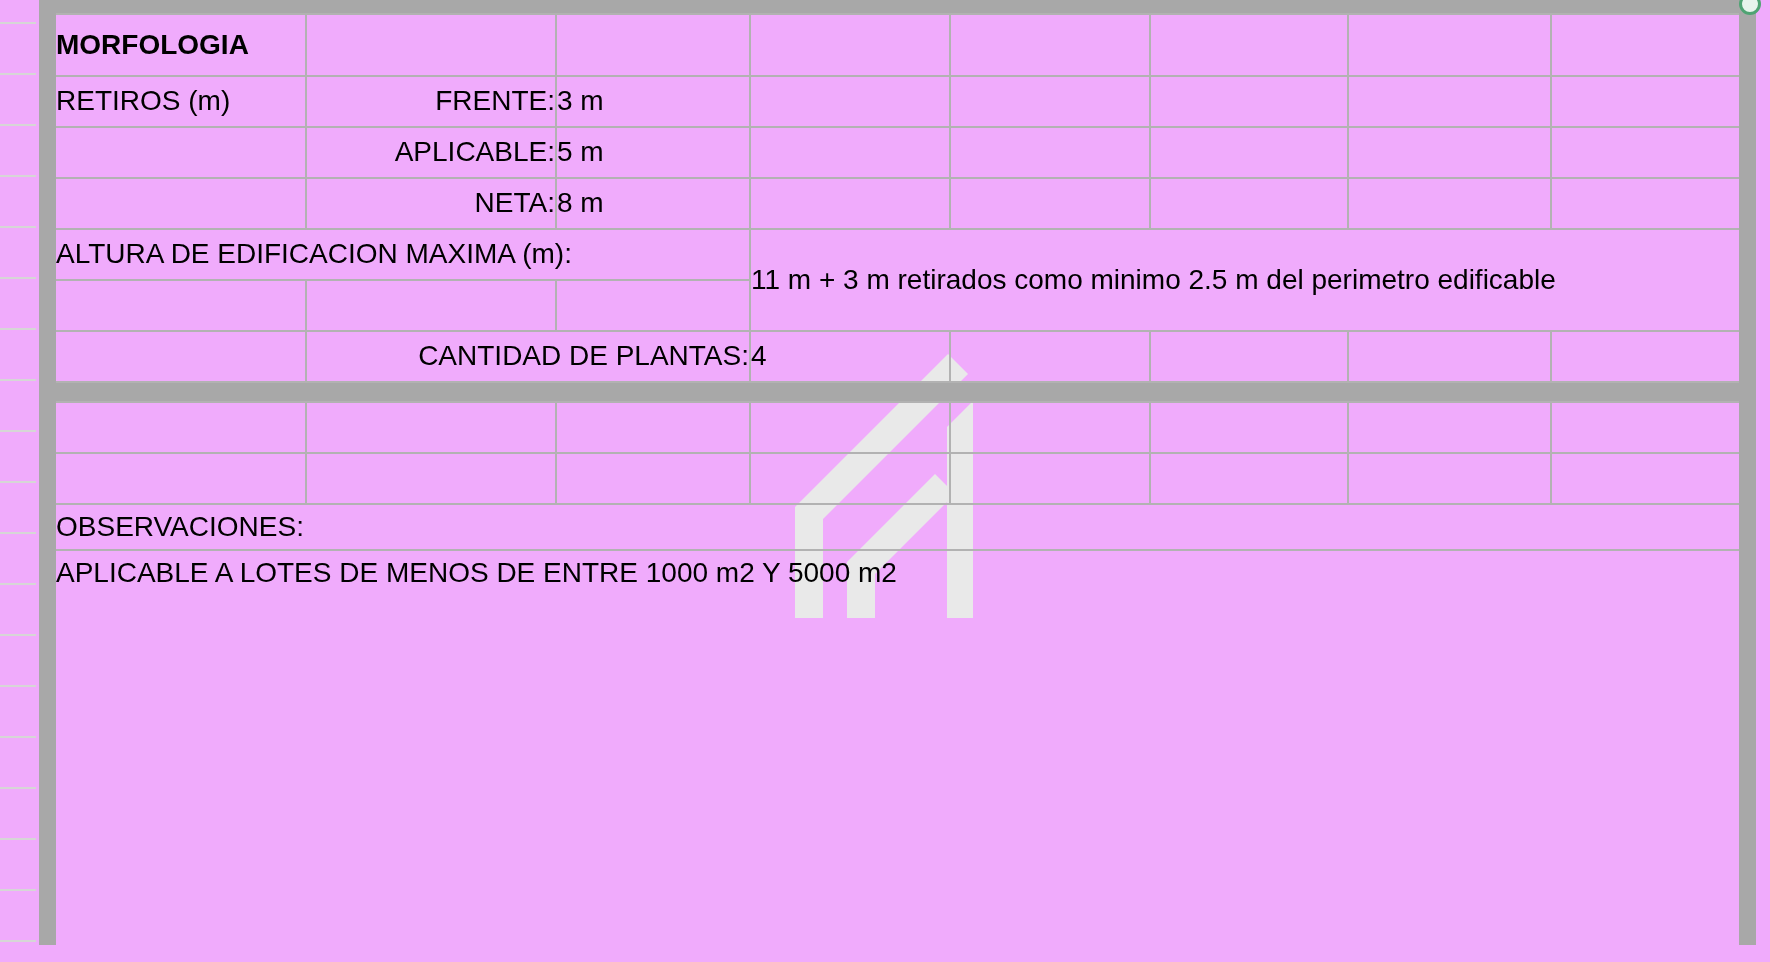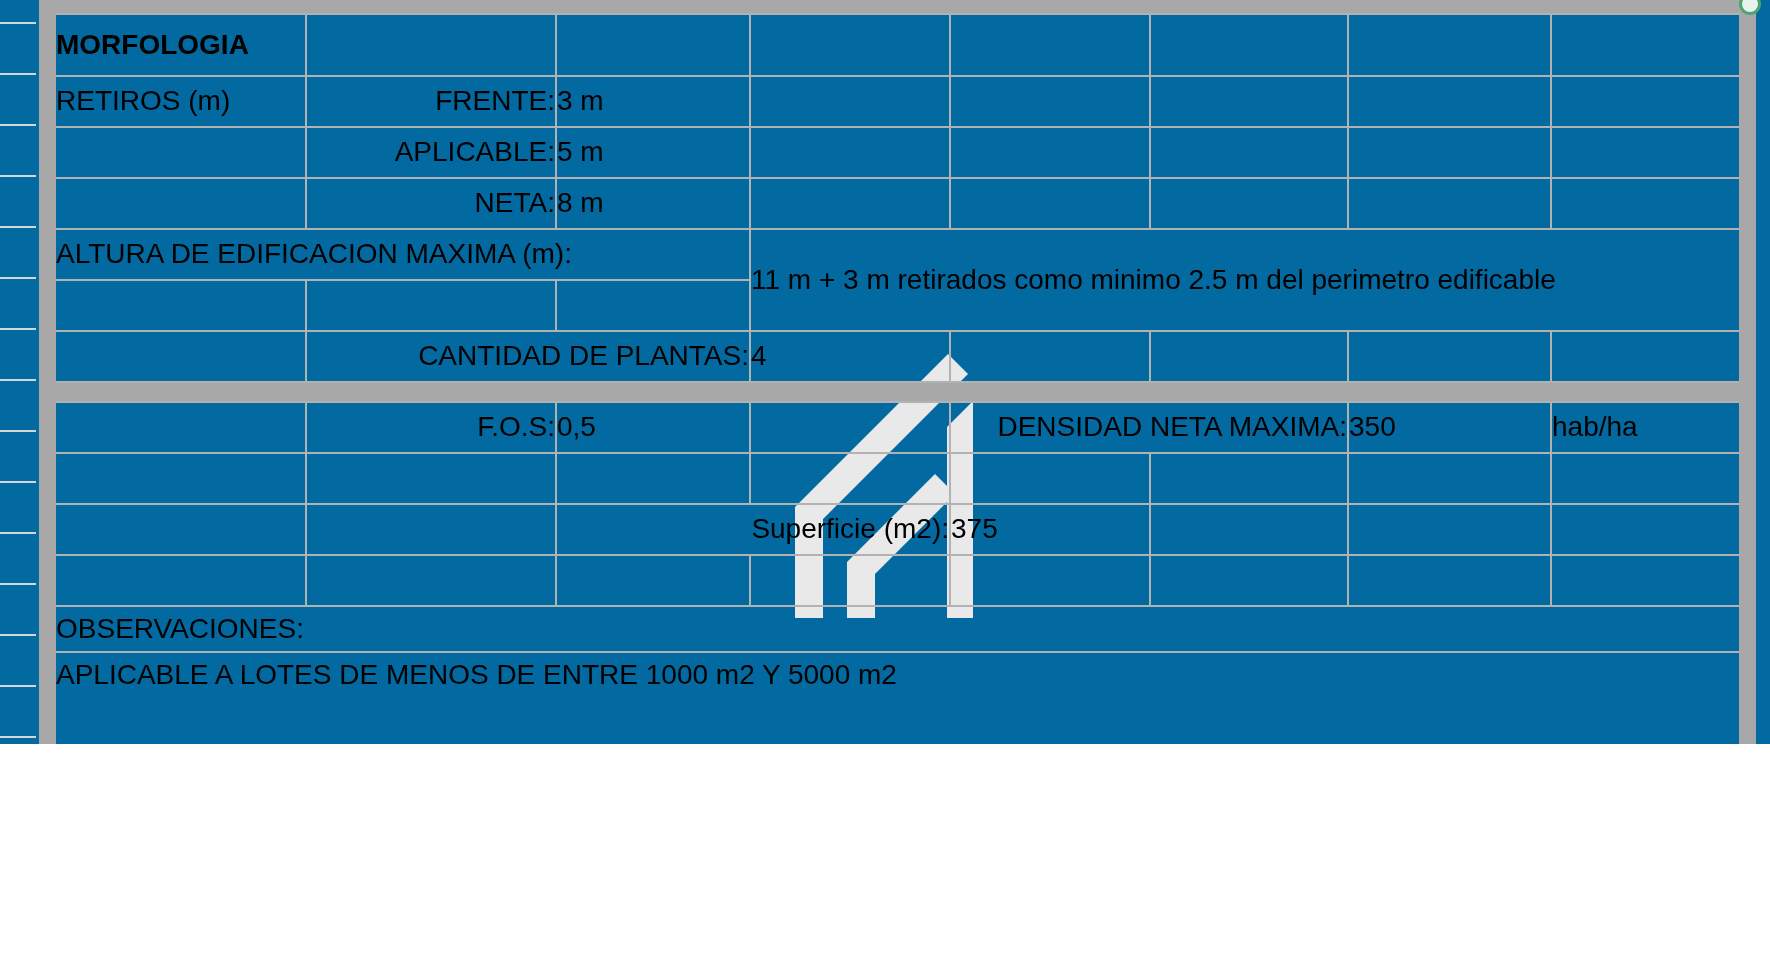--- a/index.html
+++ b/index.html
@@ -1,20 +1,20 @@
 <!DOCTYPE html>
 <html><head>
 <meta charset="utf-8">
 <style>
   html, body { margin: 0; padding: 0; background: #ffffff; }
   .screen {
     position: relative;
     width: 1770px;
-    height: 744px;
-    background: #0369a1;
+    height: 962px;
+    background: #f0abfc;
     overflow: hidden;
     font-family: "Liberation Sans", "DejaVu Sans", sans-serif;
     color: #000;
   }
   
   .gutter {
     position: absolute;
     left: 0; top: -27px;
     width: 36px; height: 1000px;
     background: repeating-linear-gradient(
@@ -173,42 +173,24 @@
         <col style="width:194px">
         <col style="width:200px">
       <col style="width:200px">
         <col style="width:198px">
         <col style="width:203px">
         <col style="width:188px">
     </colgroup>
     <tbody>
     <tr style="height:51px">
       <td></td>
-      <td class="ar">F.O.S:</td>
-      <td class="al">0,5</td>
-      <td></td>
-      <td class="ar" colspan="2">DENSIDAD NETA MAXIMA:</td>
-      <td class="al">350</td>
-      <td class="al">hab/ha</td>
-    </tr>
-    <tr style="height:51px">
-      <td></td>
-      <td></td>
-      <td></td>
-      <td></td>
-      <td></td>
-      <td></td>
-      <td></td>
-      <td></td>
-    </tr>
-    <tr style="height:51px">
-      <td></td>
-      <td></td>
-      <td class="ar" colspan="2">Superficie (m2):</td>
-      <td class="al">375</td>
+      <td></td>
+      <td></td>
+      <td></td>
+      <td></td>
       <td></td>
       <td></td>
       <td></td>
     </tr>
     <tr style="height:51px">
       <td></td>
       <td></td>
       <td></td>
       <td></td>
       <td></td>

